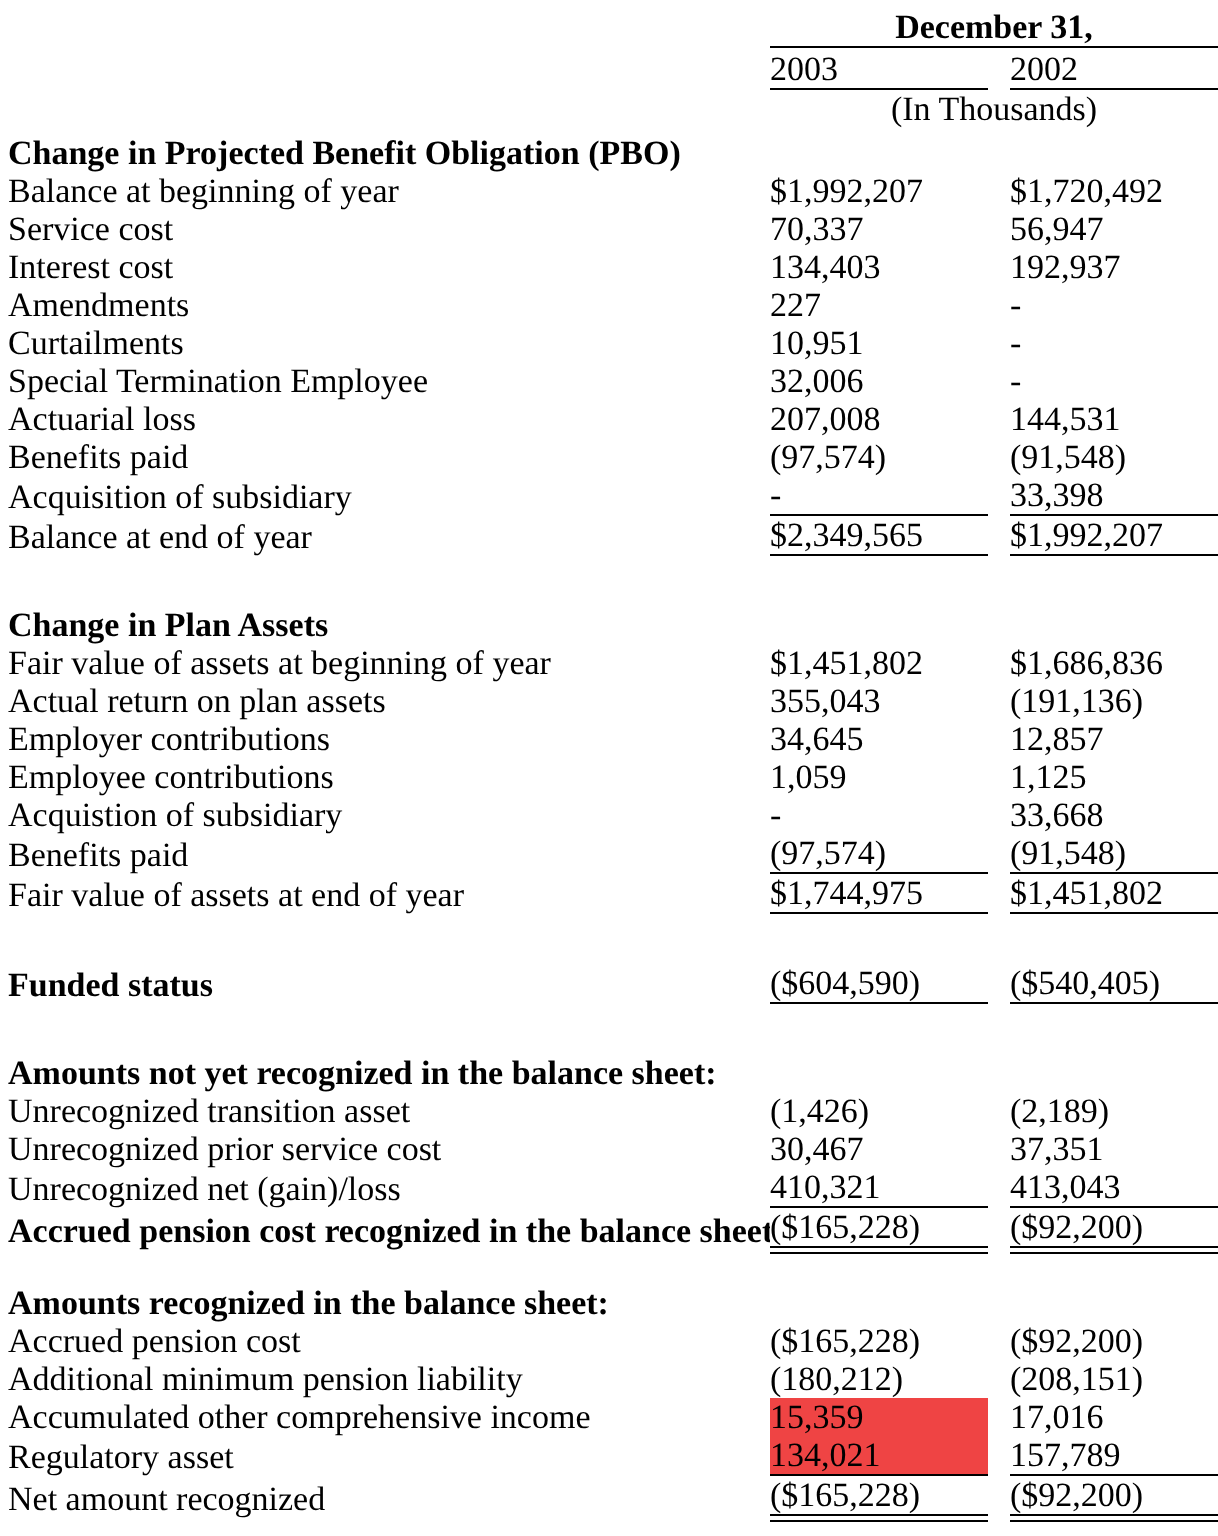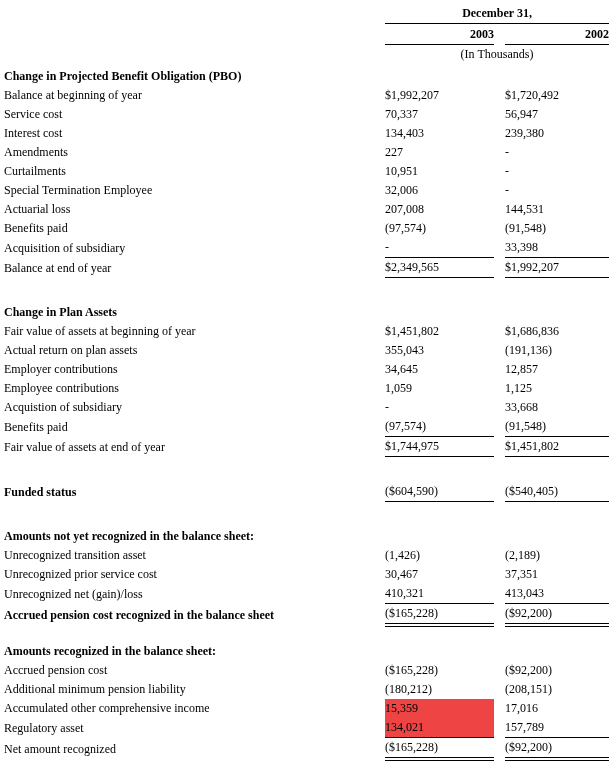--- a/index.html
+++ b/index.html
@@ -6,21 +6,21 @@
     margin: 0;
     padding: 0;
     background: #ffffff;
   }
   .page {
     width: 609px;
     height: 768px;
     background: #ffffff;
     color: #000000;
     font-family: "Liberation Serif", "DejaVu Serif", serif;
-    font-size: 12px;
+    font-size: 17px;
     box-sizing: border-box;
     padding-top: 3px;
     overflow: hidden;
   }
   table.fin {
     border-collapse: collapse;
     width: 609px;
     table-layout: fixed;
   }
   td {
@@ -36,22 +36,22 @@
   .bold { font-weight: bold; }
   .val { padding-right: 8px; }
   .gapcol {}
   .hdr-date {
     text-align: center;
     font-weight: bold;
     border-bottom: 1px solid #000;
     height: 20px;
   }
   .hdr-year {
-    text-align: right;
-    font-weight: bold;
+    text-align: left;
+    font-weight: normal;
     border-bottom: 1px solid #000;
     height: 20px;
   }
   .hdr-units {
     text-align: center;
     padding-bottom: 3px;
     margin-top: 36px;
   }
   .b-top { border-top: 1px solid #000; }
   .b-bot { border-bottom: 1px solid #000; }
@@ -98,21 +98,21 @@
         <tr>
           <td class="label">Service cost</td>
           <td class="val">70,337</td>
           <td class="gapcol"></td>
           <td class="val">56,947</td>
         </tr>
         <tr>
           <td class="label">Interest cost</td>
           <td class="val">134,403</td>
           <td class="gapcol"></td>
-          <td class="val">239,380</td>
+          <td class="val">192,937</td>
         </tr>
         <tr>
           <td class="label">Amendments</td>
           <td class="val">227</td>
           <td class="gapcol"></td>
           <td class="val">-</td>
         </tr>
         <tr>
           <td class="label">Curtailments</td>
           <td class="val">10,951</td>

